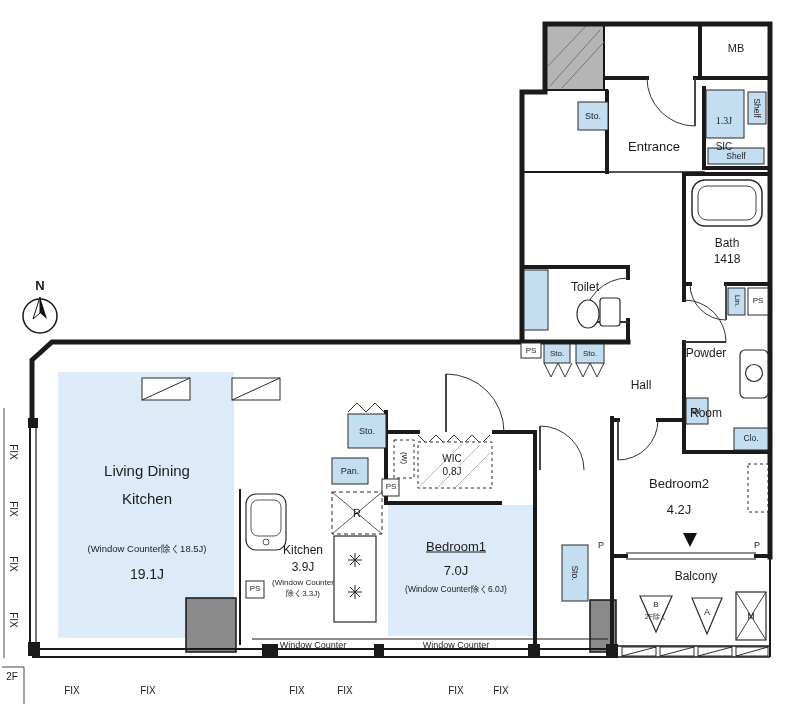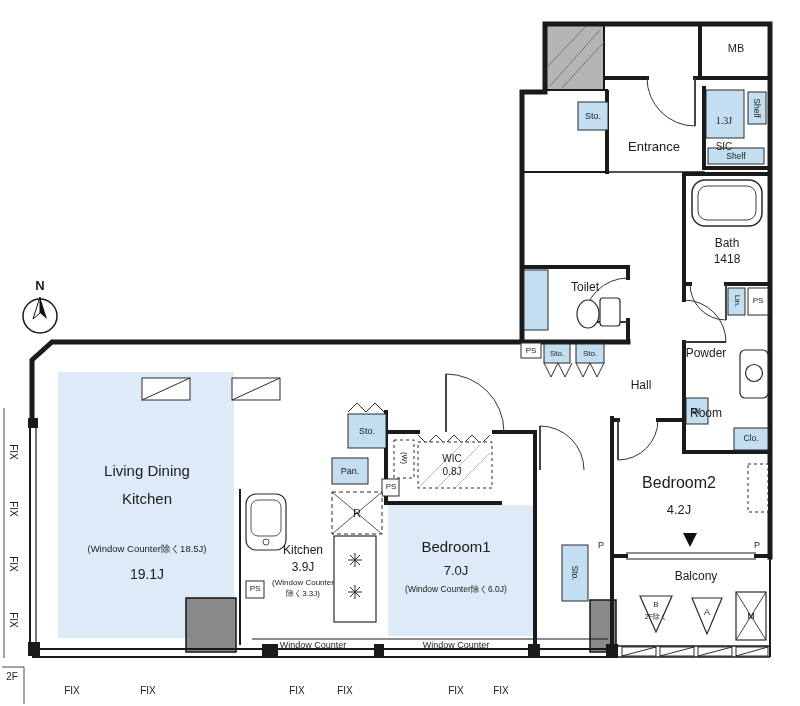--- a/index.html
+++ b/index.html
@@ -221,24 +221,24 @@
       <div class="lbl" style="left: 357px; top: 513px; font-size: 11px; transform: translate(-50%, -50%);">R</div>
       <div class="lbl" style="left: 147px; top: 470px; font-size: 15px; transform: translate(-50%, -50%);">Living Dining</div>
       <div class="lbl" style="left: 147px; top: 498px; font-size: 15px; transform: translate(-50%, -50%);">Kitchen</div>
       <div class="lbl" style="left: 147px; top: 526px; font-size: 14px; transform: translate(-50%, -50%); margin-top: 48px;">19.1J</div>
       <div class="lbl" style="left: 147px; top: 549px; font-size: 9.5px; transform: translate(-50%, -50%);">(Window Counter除く18.5J)</div>
       <div class="lbl" style="left: 303px; top: 550px; font-size: 12px; transform: translate(-50%, -50%);">Kitchen</div>
       <div class="lbl" style="left: 303px; top: 567px; font-size: 12px; transform: translate(-50%, -50%);">3.9J</div>
       <div class="lbl" style="left: 303px; top: 583px; font-size: 8px; transform: translate(-50%, -50%);">(Window Counter</div>
       <div class="lbl" style="left: 303px; top: 594px; font-size: 8px; transform: translate(-50%, -50%);">除く3.3J)</div>
       <div class="lbl" style="left: 255px; top: 589px; font-size: 8px; transform: translate(-50%, -50%);">PS</div>
-      <div class="lbl" style="left: 456px; top: 546px; font-size: 15px; transform: translate(-50%, -50%);">Bedroom1</div>
+      <div class="lbl" style="left: 456px; top: 546px; font-size: 13px; transform: translate(-50%, -50%); text-decoration: underline;">Bedroom1</div>
       <div class="lbl" style="left: 456px; top: 570px; font-size: 13px; transform: translate(-50%, -50%);">7.0J</div>
       <div class="lbl" style="left: 456px; top: 589px; font-size: 8.5px; transform: translate(-50%, -50%);">(Window Counter除く6.0J)</div>
-      <div class="lbl" style="left: 679px; top: 483px; font-size: 16px; transform: translate(-50%, -50%);">Bedroom2</div>
+      <div class="lbl" style="left: 679px; top: 483px; font-size: 13px; transform: translate(-50%, -50%);">Bedroom2</div>
       <div class="lbl" style="left: 679px; top: 509px; font-size: 13px; transform: translate(-50%, -50%);">4.2J</div>
       <div class="lbl" style="left: 575px; top: 573px; font-size: 8.5px; transform: translate(-50%, -50%) rotate(90deg);">Sto.</div>
       <div class="lbl" style="left: 601px; top: 545px; font-size: 9px; transform: translate(-50%, -50%);">P</div>
       <div class="lbl" style="left: 757px; top: 545px; font-size: 9px; transform: translate(-50%, -50%);">P</div>
       <div class="lbl" style="left: 692px; top: 576px; font-size: 12px; transform: translate(-50%, -50%); padding-left: 8px;">Balcony</div>
       <div class="lbl" style="left: 656px; top: 605px; font-size: 8px; transform: translate(-50%, -50%);">B</div>
       <div class="lbl" style="left: 656px; top: 616px; font-size: 7px; transform: translate(-50%, -50%);">2F除く</div>
       <div class="lbl" style="left: 707px; top: 612px; font-size: 9px; transform: translate(-50%, -50%);">A</div>
       <div class="lbl" style="left: 751px; top: 616px; font-size: 9px; transform: translate(-50%, -50%);">M</div>
       <div class="lbl" style="left: 313px; top: 645px; font-size: 9px; transform: translate(-50%, -50%);">Window Counter</div>

